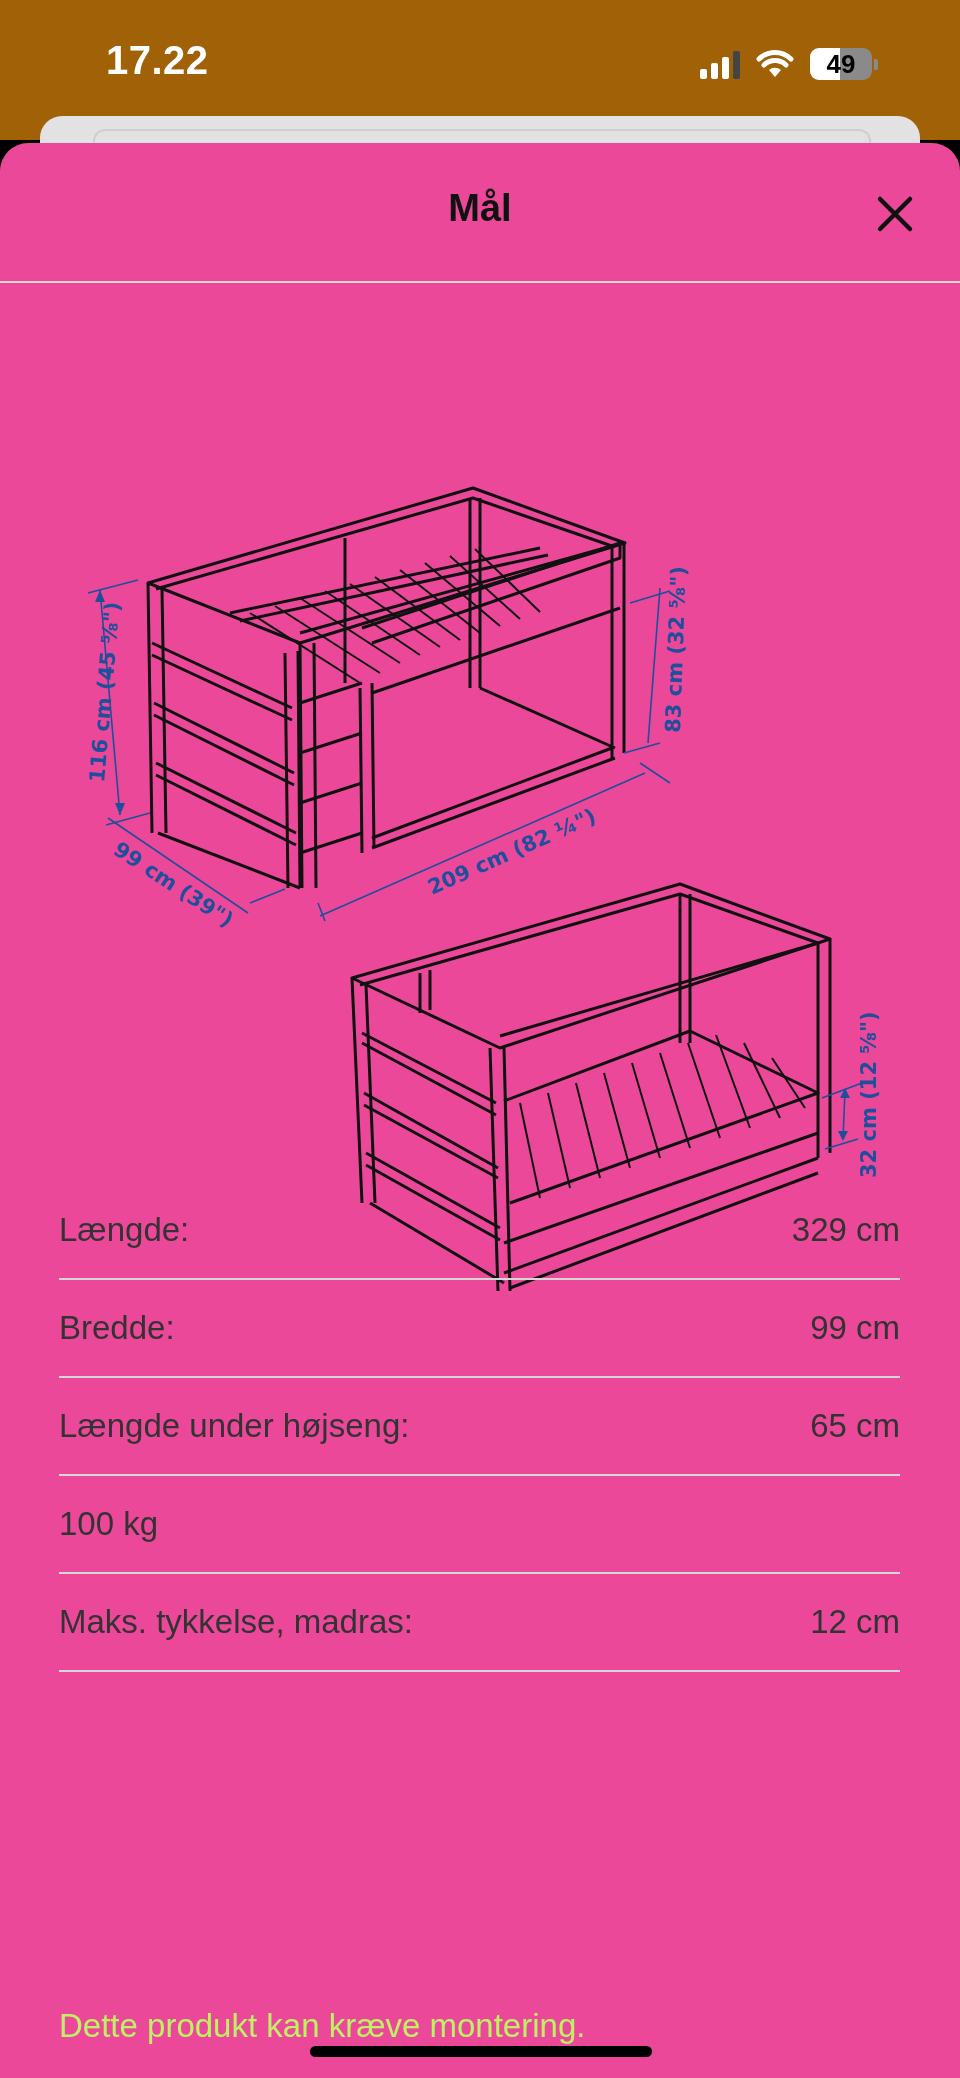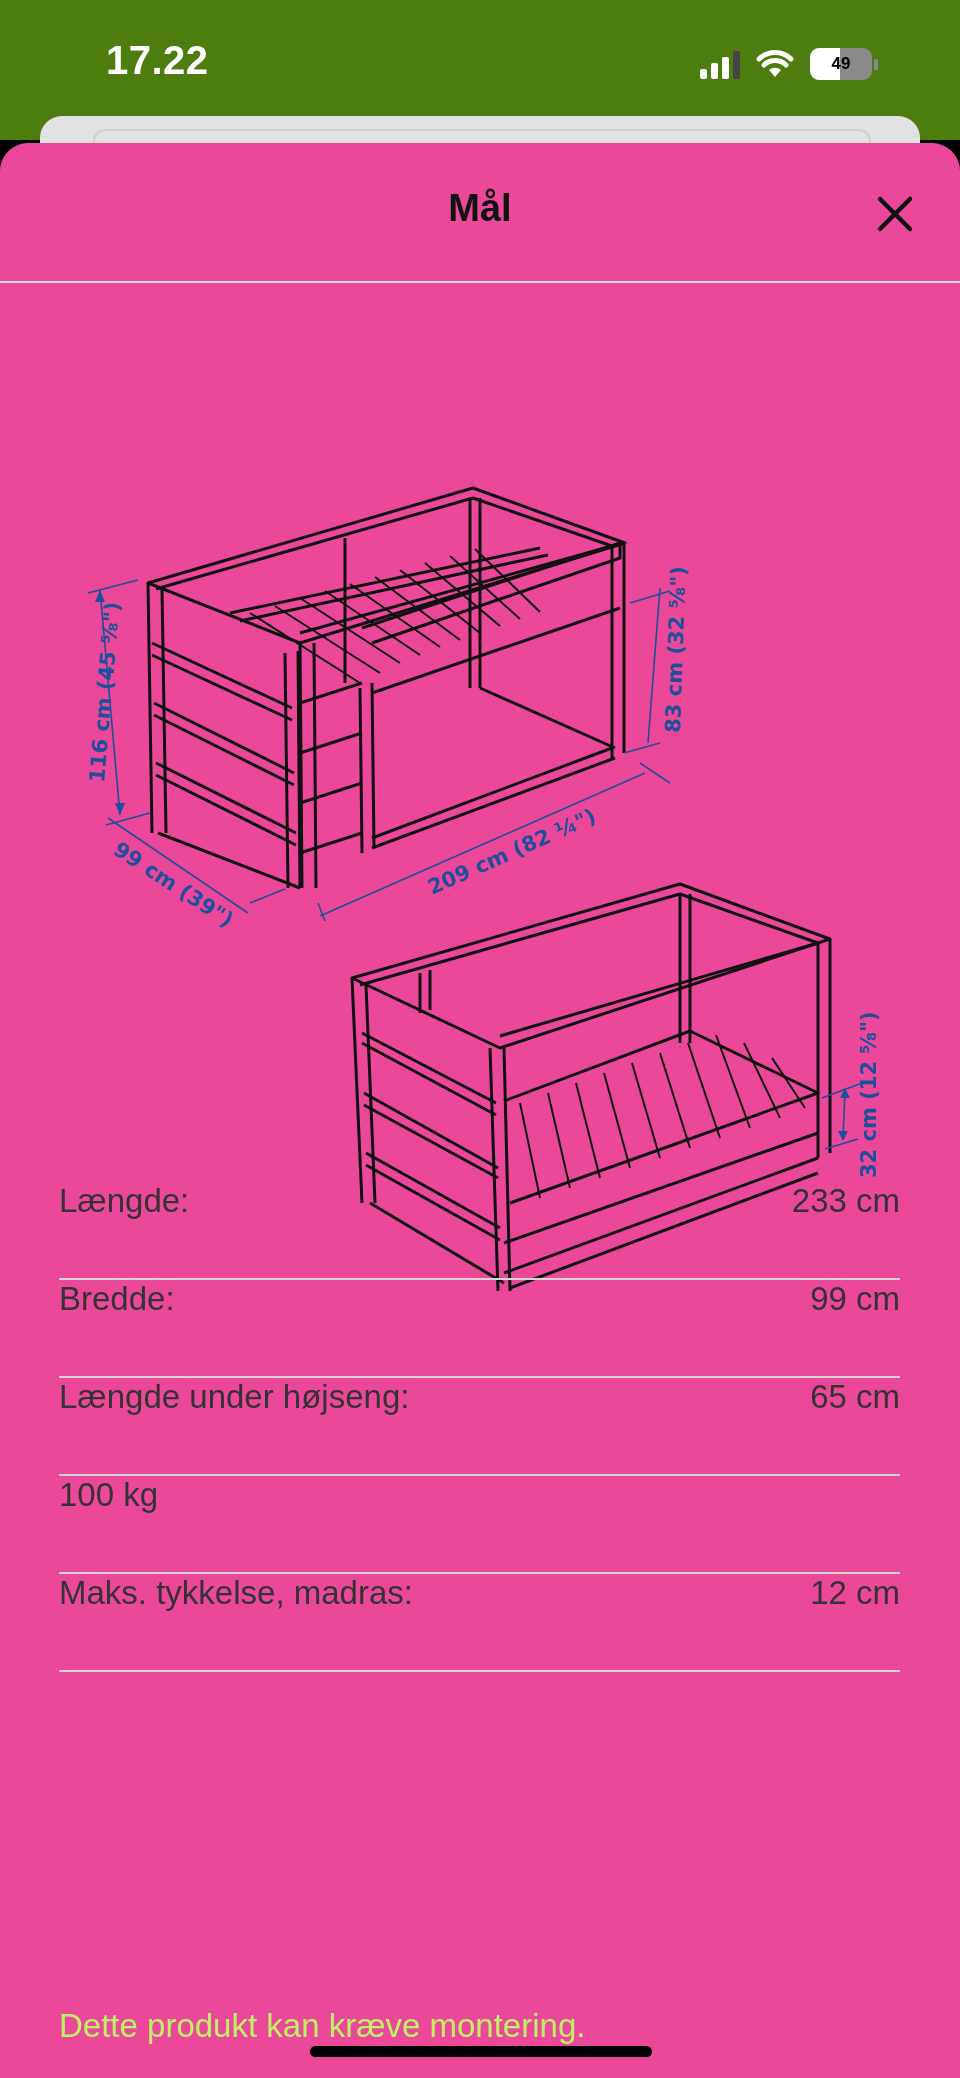--- a/index.html
+++ b/index.html
@@ -1,43 +1,43 @@
 <!DOCTYPE html>
 <html><head>
 <meta charset="utf-8">
 <style>
   html, body { margin:0; padding:0; }
   body {
     width:960px; height:2078px; overflow:hidden; position:relative;
     background:#000; font-family:"Liberation Sans","DejaVu Sans",sans-serif;
   }
-  .status-bar { position:absolute; left:0; top:0; width:960px; height:140px; background:#4d7c0f; color:#fff; }
+  .status-bar { position:absolute; left:0; top:0; width:960px; height:140px; background:#a16207; color:#fff; }
   .status-time { position:absolute; left:106px; top:38px; font-size:40px; font-weight:600; letter-spacing:0.5px; }
   .status-icons { position:absolute; left:700px; top:44px; height:40px; display:flex; align-items:center; gap:16px; }
   .signal { display:flex; align-items:flex-end; gap:4px; height:30px; }
   .signal span { width:7px; background:#fff; border-radius:2px; display:block; }
   .signal span.dim { background:#444; }
   .battery { position:relative; width:62px; height:32px; border-radius:9px; overflow:hidden; background:#8a8a8a; }
   .battery .fill { position:absolute; left:0; top:0; bottom:0; width:49%; background:#fff; }
-  .battery .pct { position:absolute; left:0; right:0; top:0; bottom:0; text-align:center; font-size:17px; font-weight:700; line-height:32px; color:#000; }
+  .battery .pct { position:absolute; left:0; right:0; top:0; bottom:0; text-align:center; font-size:26px; font-weight:700; line-height:32px; color:#000; }
   .battery-tip { width:4px; height:11px; background:#8a8a8a; border-radius:0 2px 2px 0; margin-left:-14px; }
 
   .back-card { position:absolute; left:40px; top:116px; width:880px; height:60px; background:#e2e2e2; border-radius:22px 22px 0 0; }
   .back-card .inner { position:absolute; left:53px; top:13px; width:774px; height:40px; border:2px solid #cfcfcf; border-bottom:none; border-radius:12px 12px 0 0; }
 
   .sheet { position:absolute; left:0; top:143px; width:960px; height:1938px; background:#ec4899; border-radius:28px 28px 0 0; }
   .sheet-header { position:absolute; left:0; top:0; width:960px; height:138px; border-bottom:2px solid #d6d6d6; }
   .sheet-title { position:absolute; left:0; right:0; top:44px; text-align:center; font-size:38px; font-weight:700; color:#111; }
   .close-btn { position:absolute; left:872px; top:48px; width:46px; height:46px; cursor:pointer; }
 
   .drawing { position:absolute; left:0; top:140px; width:960px; height:1020px; }
   .dim-label { font-family:"DejaVu Sans",sans-serif; font-weight:700; font-size:21px; fill:#1d4f9c; }
 
   .specs { position:absolute; left:59px; top:1182px; width:841px; }
-  .spec-row { height:96px; border-bottom:2px solid #d6d6d6; display:flex; justify-content:space-between; align-items:flex-start; font-size:33px; color:#333; }
+  .spec-row { height:96px; border-bottom:2px solid #d6d6d6; display:flex; justify-content:space-between; align-items:center; font-size:33px; color:#333; }
   .spec-row .label { padding-top:0; }
   .footer-note { position:absolute; left:59px; top:2007px; font-size:33px; color:#bef264; white-space:nowrap; }
   .home-indicator { position:absolute; left:310px; top:2046px; width:342px; height:11px; background:#000; border-radius:6px; }
 </style>
 </head>
 <body>
 
 <div class="status-bar">
   <div class="status-time">17.22</div>
   <div class="status-icons">
@@ -155,21 +155,21 @@
       <line x1="822" y1="955" x2="862" y2="940"></line>
       <line x1="825" y1="1006" x2="858" y2="996"></line>
     </g>
     <text class="dim-label" transform="translate(876,1035) rotate(-90)">32 cm (12 ⅝")</text>
   </svg>
 </div>
 
 <div class="specs">
   <div class="spec-row">
     <span class="label">Længde:</span>
-    <span class="value">233 cm</span>
+    <span class="value">329 cm</span>
   </div>
   <div class="spec-row">
     <span class="label">Bredde:</span>
     <span class="value">99 cm</span>
   </div>
   <div class="spec-row">
     <span class="label">Længde under højseng:</span>
     <span class="value">65 cm</span>
   </div>
   <div class="spec-row">

